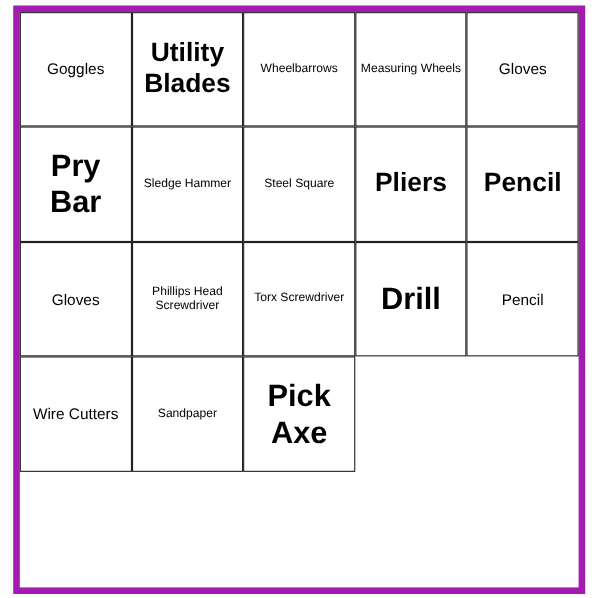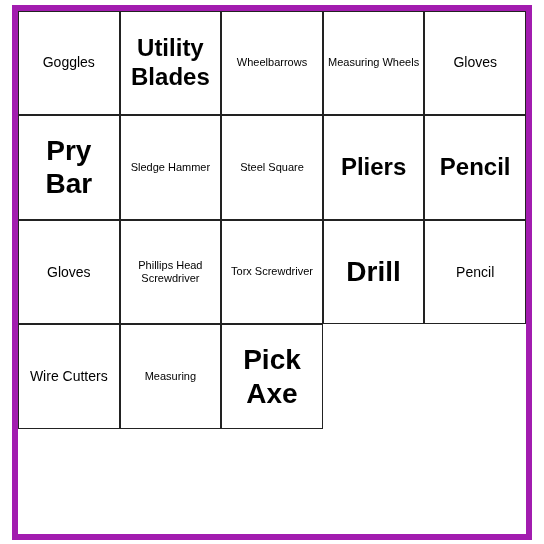--- a/index.html
+++ b/index.html
@@ -83,18 +83,18 @@
     <div class="cell">
       <span class="size-xlarge">Drill</span>
     </div>
     <div class="cell">
       <span class="size-medium">Pencil</span>
     </div>
     <div class="cell">
       <span class="size-medium">Wire Cutters</span>
     </div>
     <div class="cell">
-      <span class="size-small">Measuring</span>
+      <span class="size-small">Sandpaper</span>
     </div>
     <div class="cell">
       <span class="size-xlarge">Pick Axe</span>
     </div>
   </div>
 
 </body></html>

